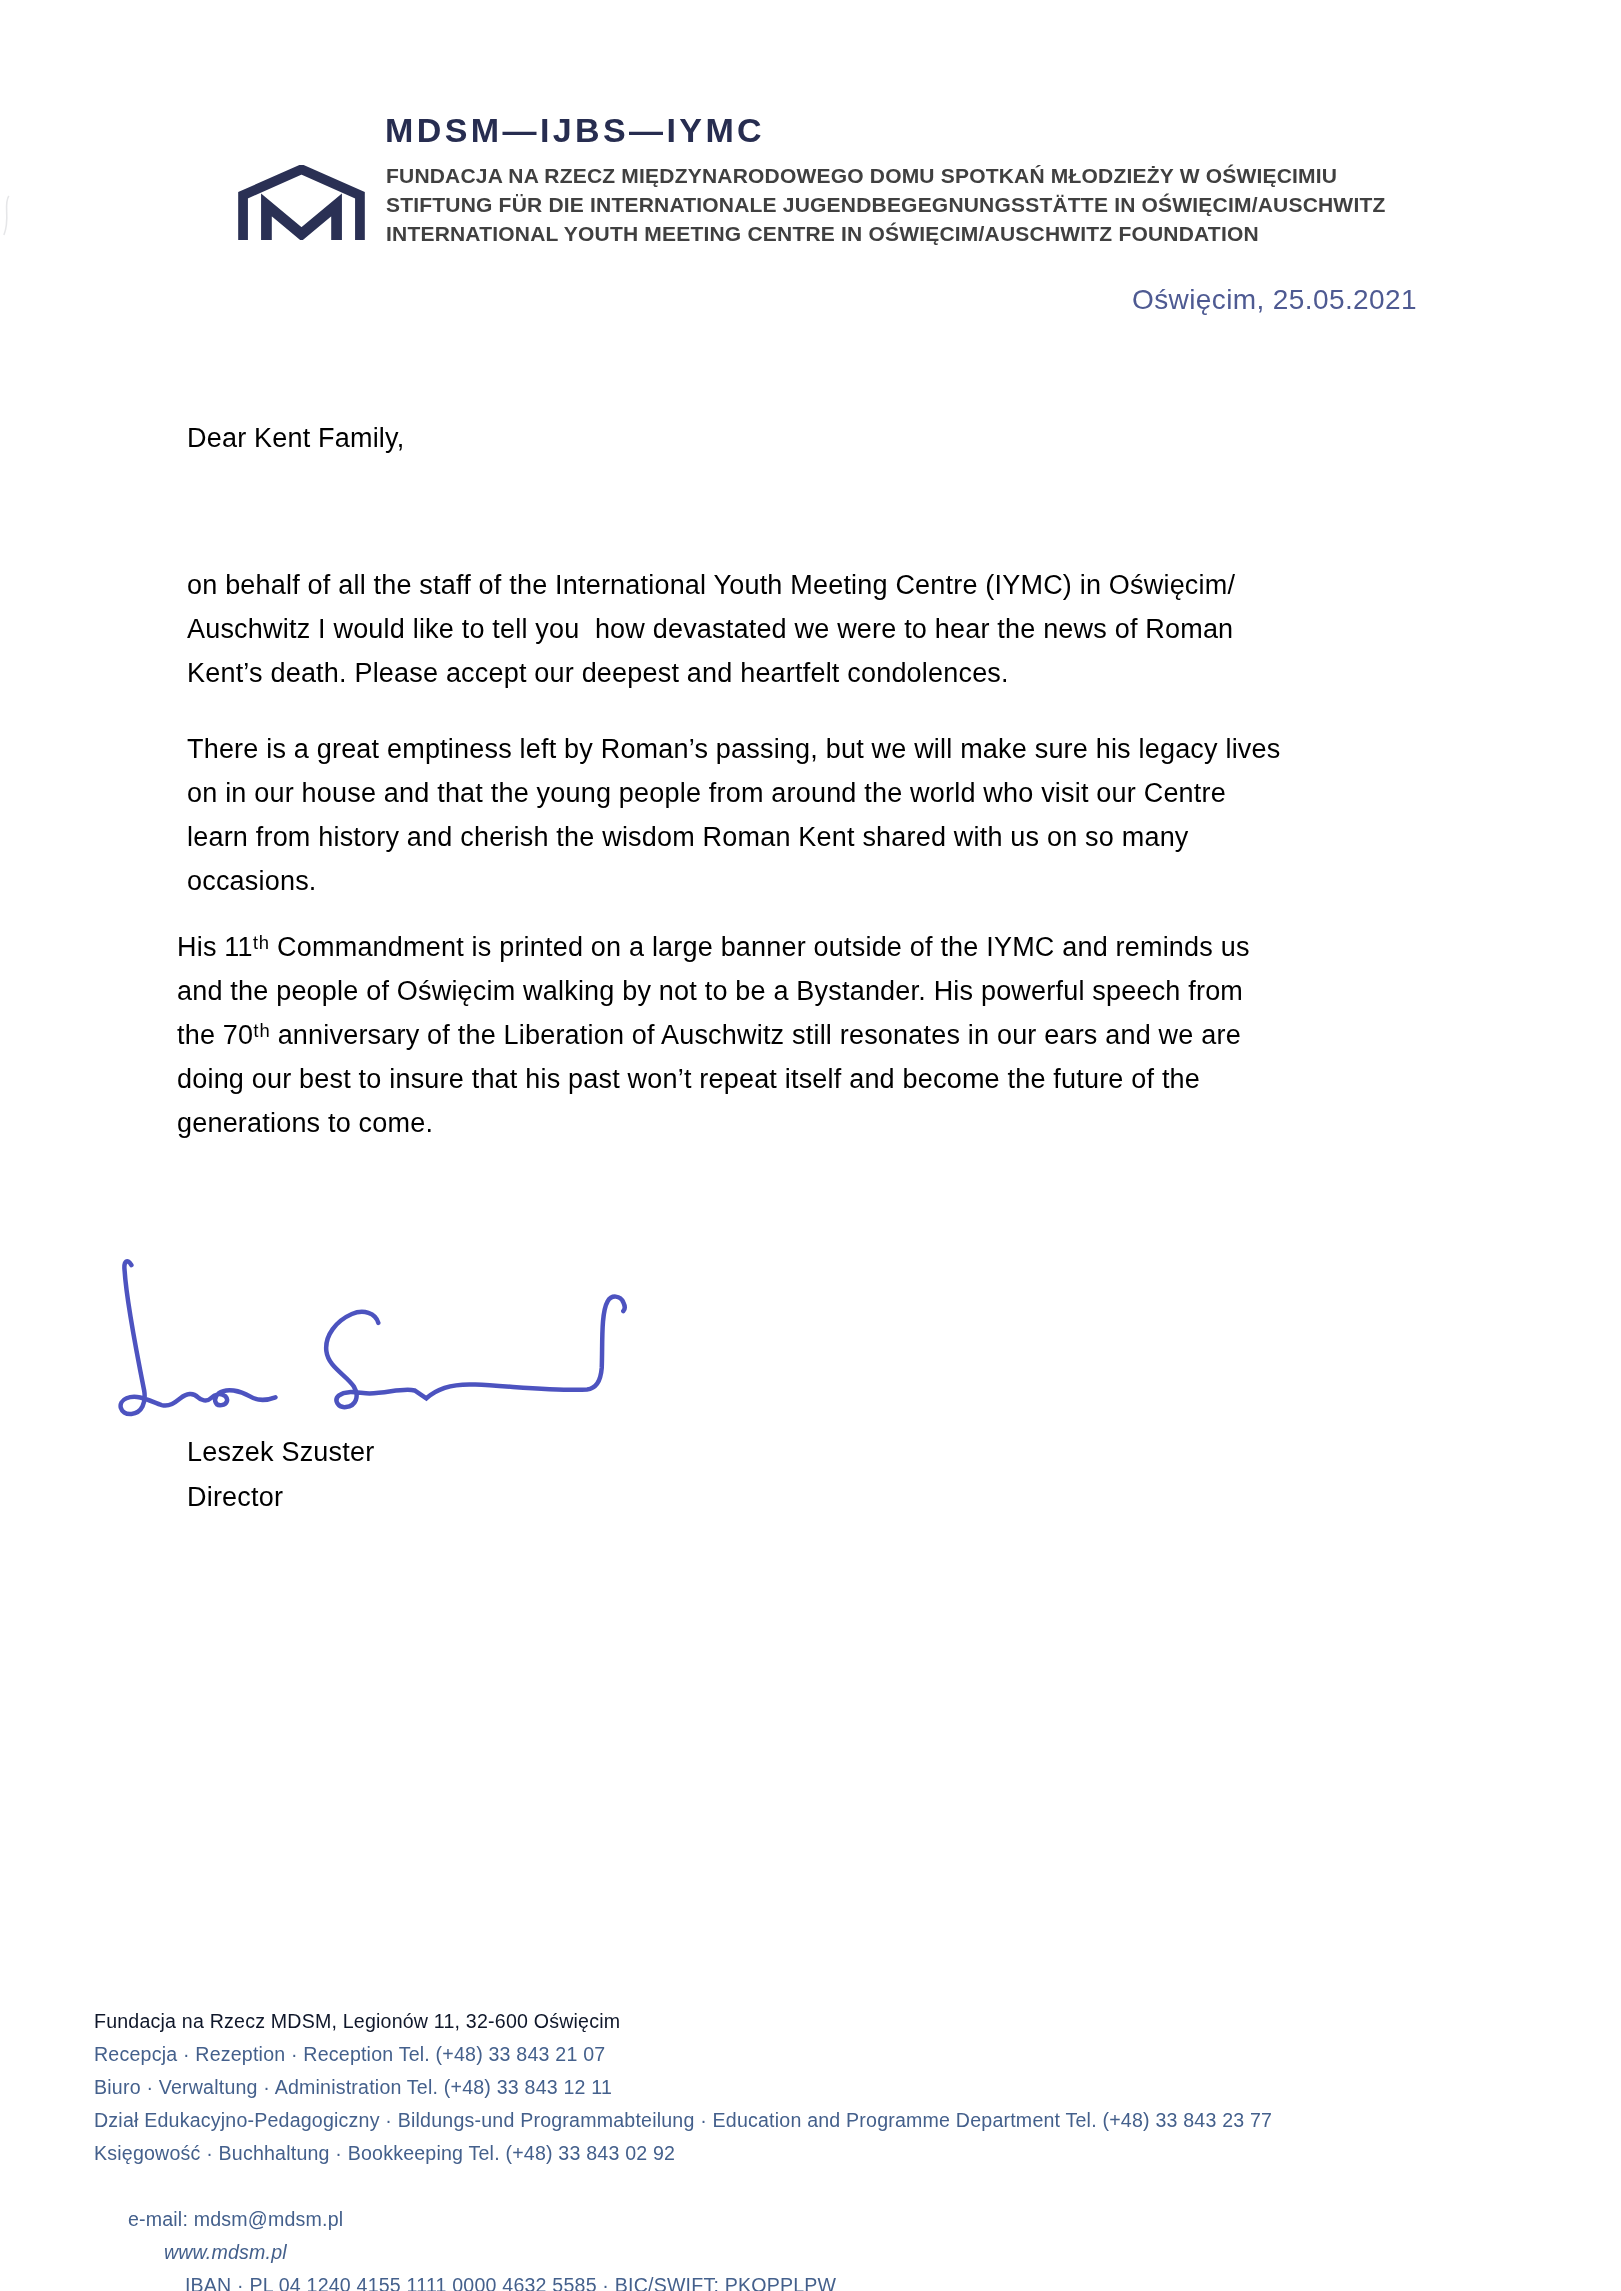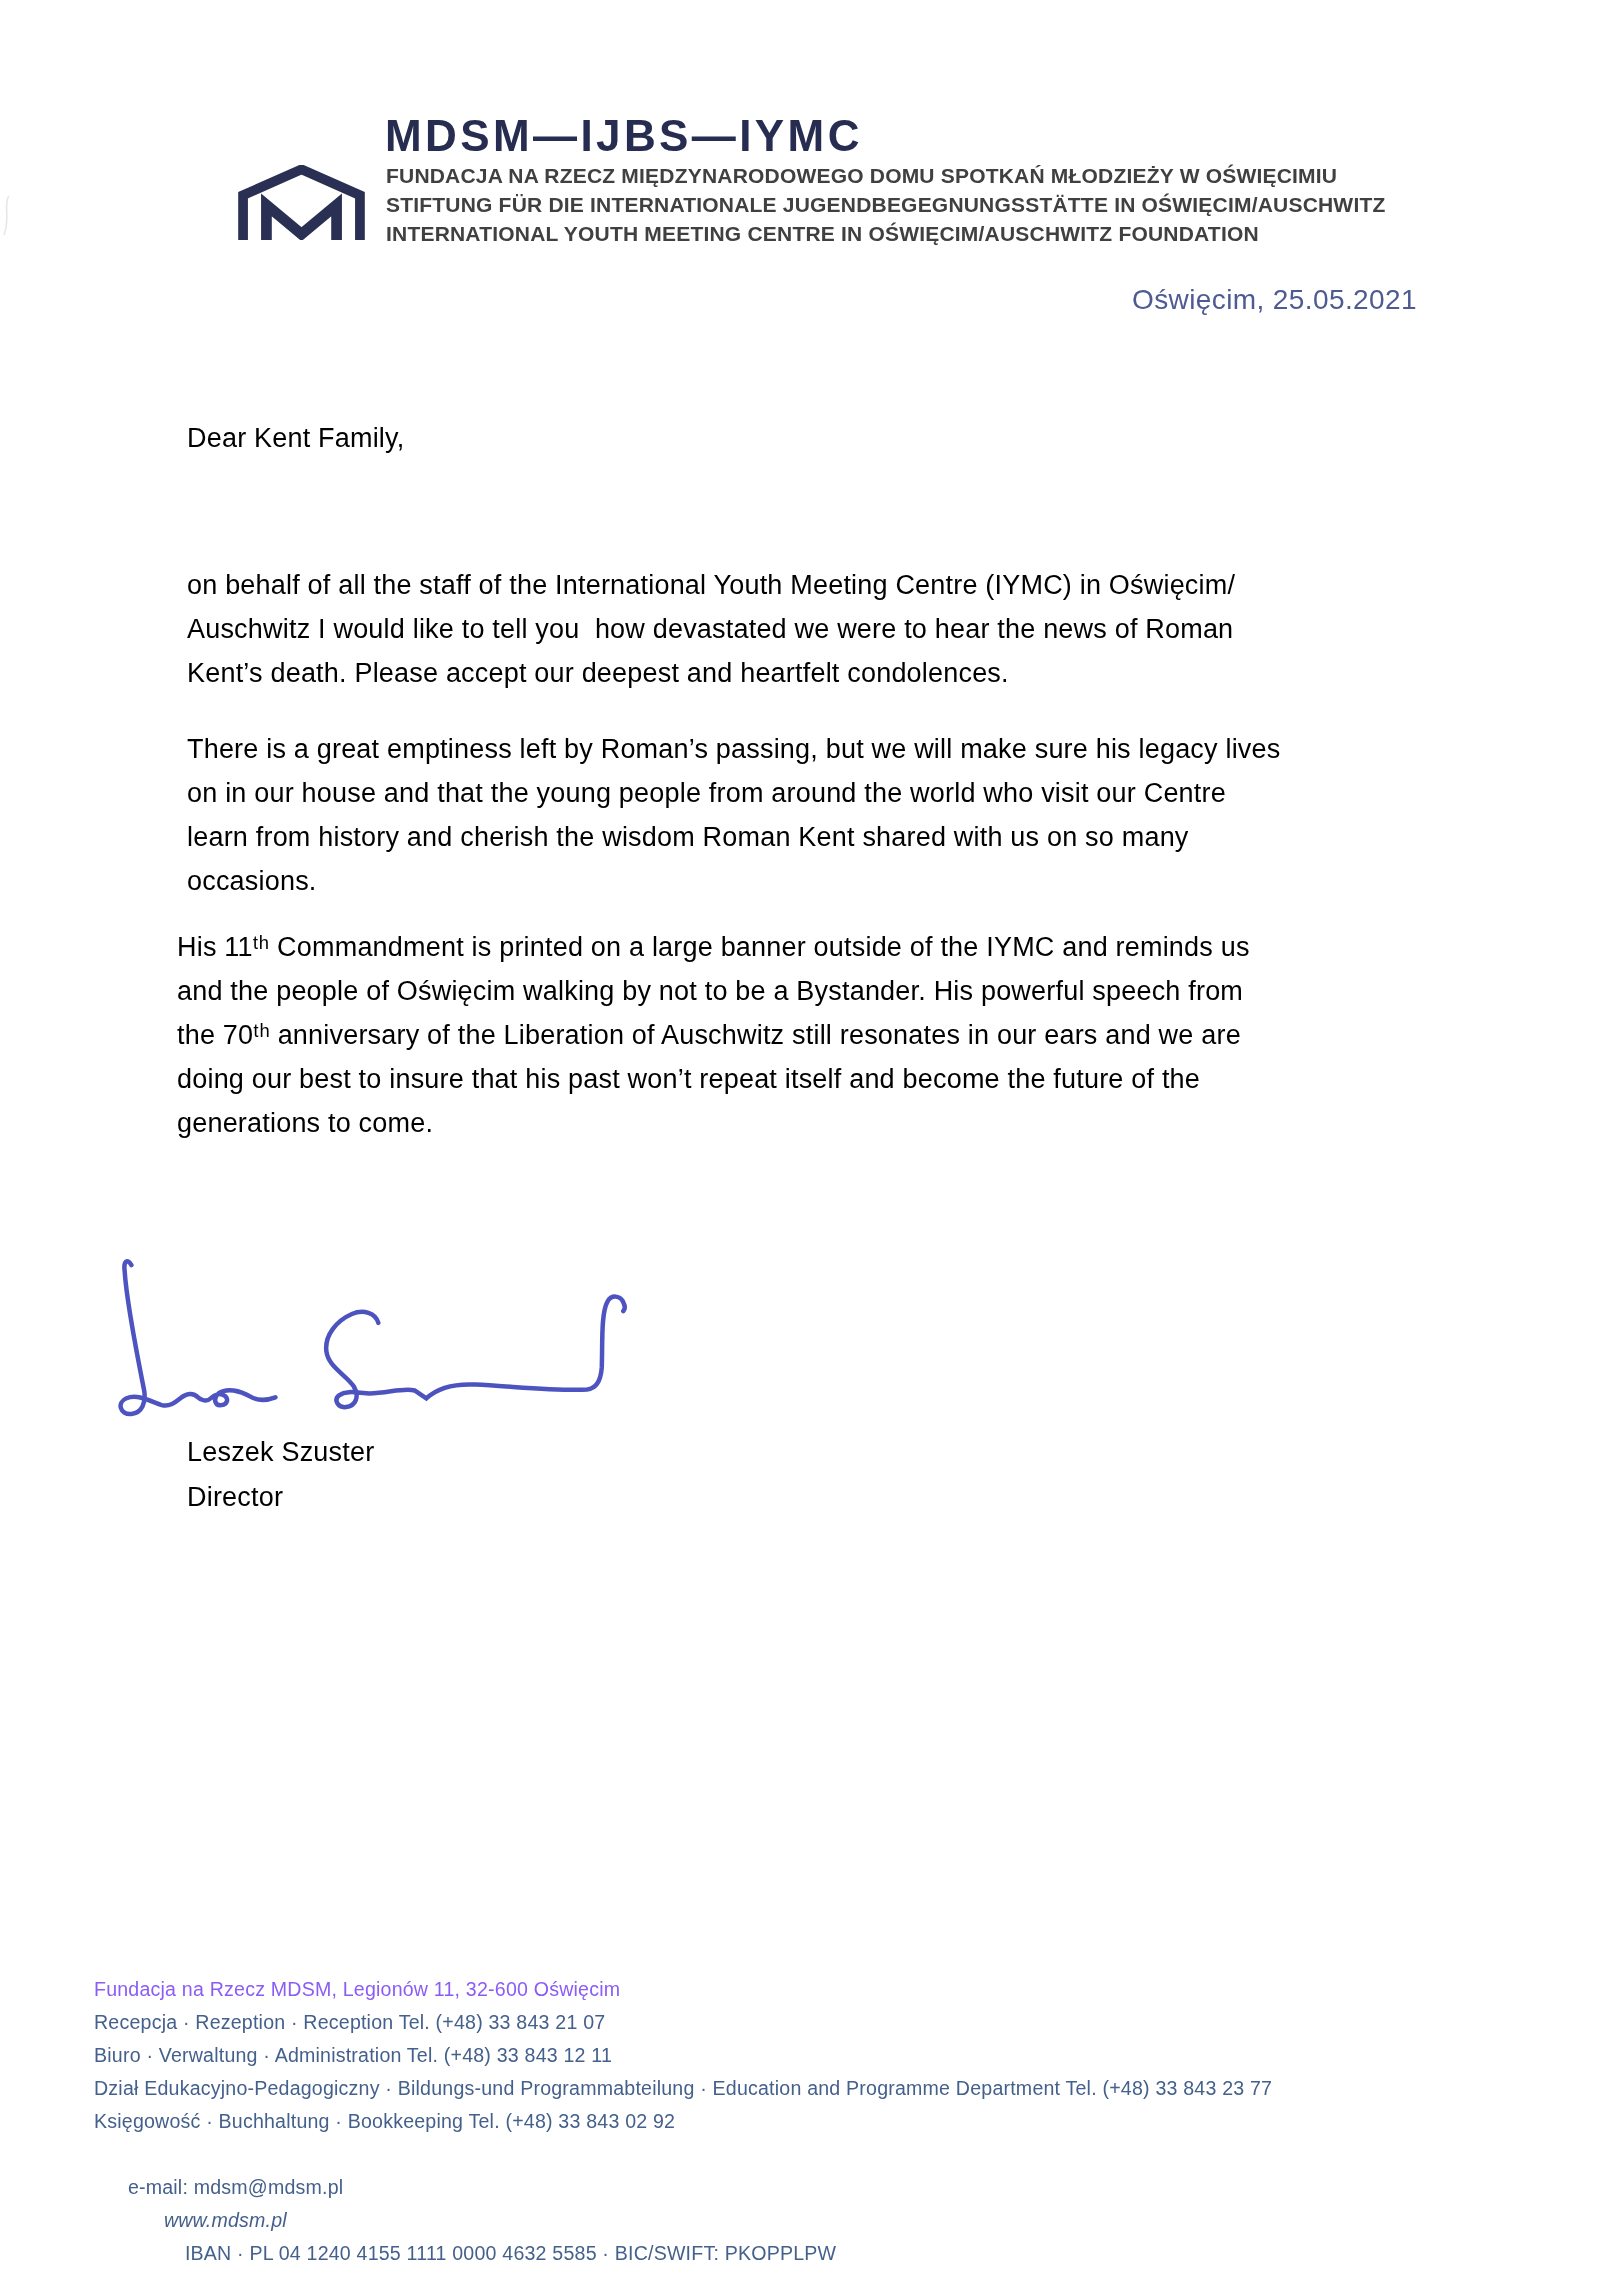--- a/index.html
+++ b/index.html
@@ -14,21 +14,21 @@
 
   
   #logo {
     position: absolute;
     left: 238px; top: 165px;
     width: 127px; height: 75px;
   }
   #org-title {
     position: absolute;
     left: 385px; top: 111px;
-    font-size: 44px;
+    font-size: 34px;
     font-weight: 700;
     letter-spacing: 3.4px;
     color: #272d50;
     white-space: pre;
   }
   #org-subtitle {
     position: absolute;
     left: 386px; top: 161px;
     font-size: 21px;
     font-weight: 700;
@@ -72,21 +72,21 @@
 
   
   #footer {
     position: absolute;
     left: 94px; top: 1973px;
     font-size: 19.6px;
     letter-spacing: 0.2px;
     color: #44608c;
   }
   #footer .line { line-height: 33px; white-space: pre; }
-  #footer-line1 { color: #8b5cf6; }
+  #footer-line1 { color: #0f172a; margin-top: 32px; }
   #contact-row { line-height: 33px; white-space: pre; }
   #contact-row .seg { display: inline-block; }
   #seg-web { margin-left: 36px; font-style: italic; }
   #seg-iban { margin-left: 57px; }
 
   
   #scan-artifact {
     position: absolute;
     left: 0; top: 194px;
     width: 13.7px; height: 43px;

